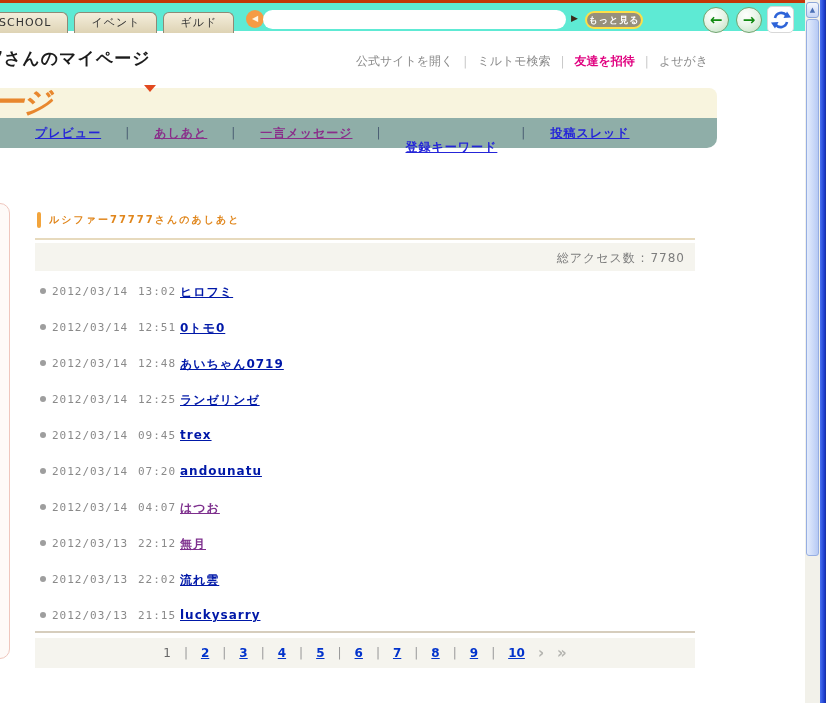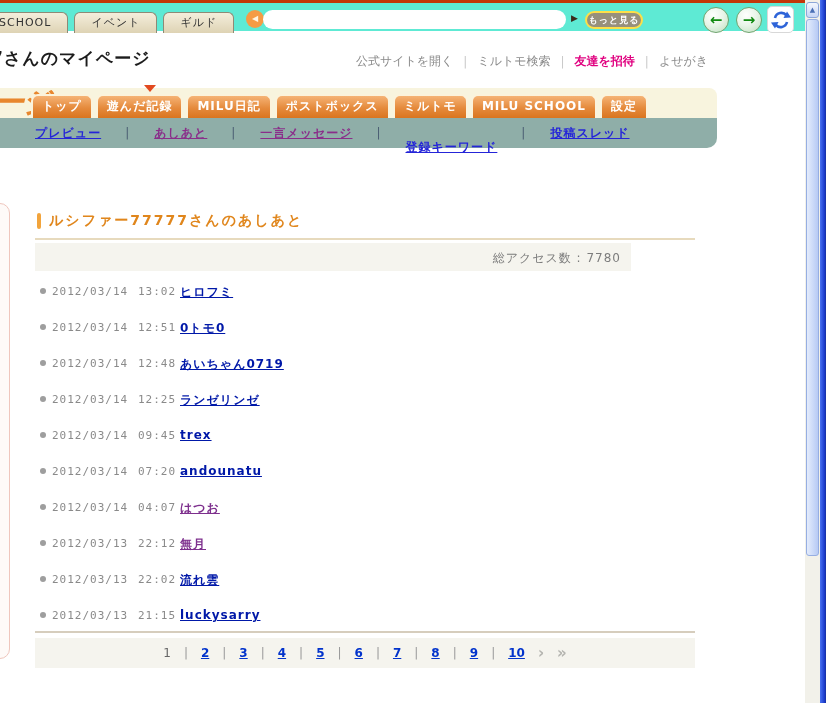--- a/index.html
+++ b/index.html
@@ -100,24 +100,24 @@
 
   
   .left-panel {
     position:absolute; left:-62px; top:203px; width:72px; height:456px;
     background:#FEFAF8; border:1px solid #EFC6BD; border-radius:10px;
   }
 
   
   .heading-row { position:absolute; left:37px; top:212px; display:flex; align-items:center; gap:8px; }
   .heading-bar { width:4px; height:16px; background:#F2A43C; border-radius:2px; }
-  .heading-text { color:#E0861C; font-size:14px; font-weight:bold; letter-spacing:2px; white-space:nowrap; }
+  .heading-text { color:#E0861C; font-size:10px; font-weight:bold; letter-spacing:2px; white-space:nowrap; }
   .heading-hr { position:absolute; left:35px; top:238px; width:660px; height:2px; background:#E7DABD; }
   .access-bar {
-    position:absolute; left:35px; top:243px; width:596px; height:28px; background:#F5F4EE;
+    position:absolute; left:35px; top:243px; width:660px; height:28px; background:#F5F4EE;
   }
   .access-text {
     position:absolute; right:10px; top:7px; font-size:12px; color:#7d7d7d; letter-spacing:1px;
   }
 
   .entries { position:absolute; left:0; top:0; }
   .entry { position:absolute; left:35px; width:660px; height:16px; }
   .entry .bullet { position:absolute; left:5px; top:5px; width:6px; height:6px; border-radius:50%; background:#9E9E9E; }
   .entry .edate { position:absolute; left:17px; top:2px; font-family:"DejaVu Sans Mono","Liberation Mono",monospace; font-size:11px; color:#8a8a8a; letter-spacing:1px; }
   .entry .etime { position:absolute; left:103px; top:2px; font-family:"DejaVu Sans Mono","Liberation Mono",monospace; font-size:11px; color:#8a8a8a; letter-spacing:1px; }
@@ -186,29 +186,20 @@
       <div>ミルトモ検索</div>
       <div class="sep">|</div>
       <div class="hl-invite">友達を招待</div>
       <div class="sep">|</div>
       <div>よせがき</div>
     </div>
 
   <div class="tab-band"></div>
   <div class="band-logo">ージ</div>
   <div class="tab-pointer"></div>
-  <div class="tab-row" id="tab-row">
-      <div class="tab">トップ</div>
-      <div class="tab">遊んだ記録</div>
-      <div class="tab">MILU日記</div>
-      <div class="tab">ポストボックス</div>
-      <div class="tab">ミルトモ</div>
-      <div class="tab">MILU SCHOOL</div>
-      <div class="tab">設定</div>
-    </div>
 
   <div class="subnav" id="subnav-row">
       <div class="sn-link" style="text-decoration: underline;">プレビュー</div>
       <div class="sep">|</div>
       <div class="sn-visited" style="text-decoration: underline;">あしあと</div>
       <div class="sep">|</div>
       <div class="sn-visited" style="text-decoration: underline;">一言メッセージ</div>
       <div class="sep">|</div>
       <div class="sn-link" style="text-decoration: underline; margin-top: 29px;">登録キーワード</div>
       <div class="sep">|</div>

